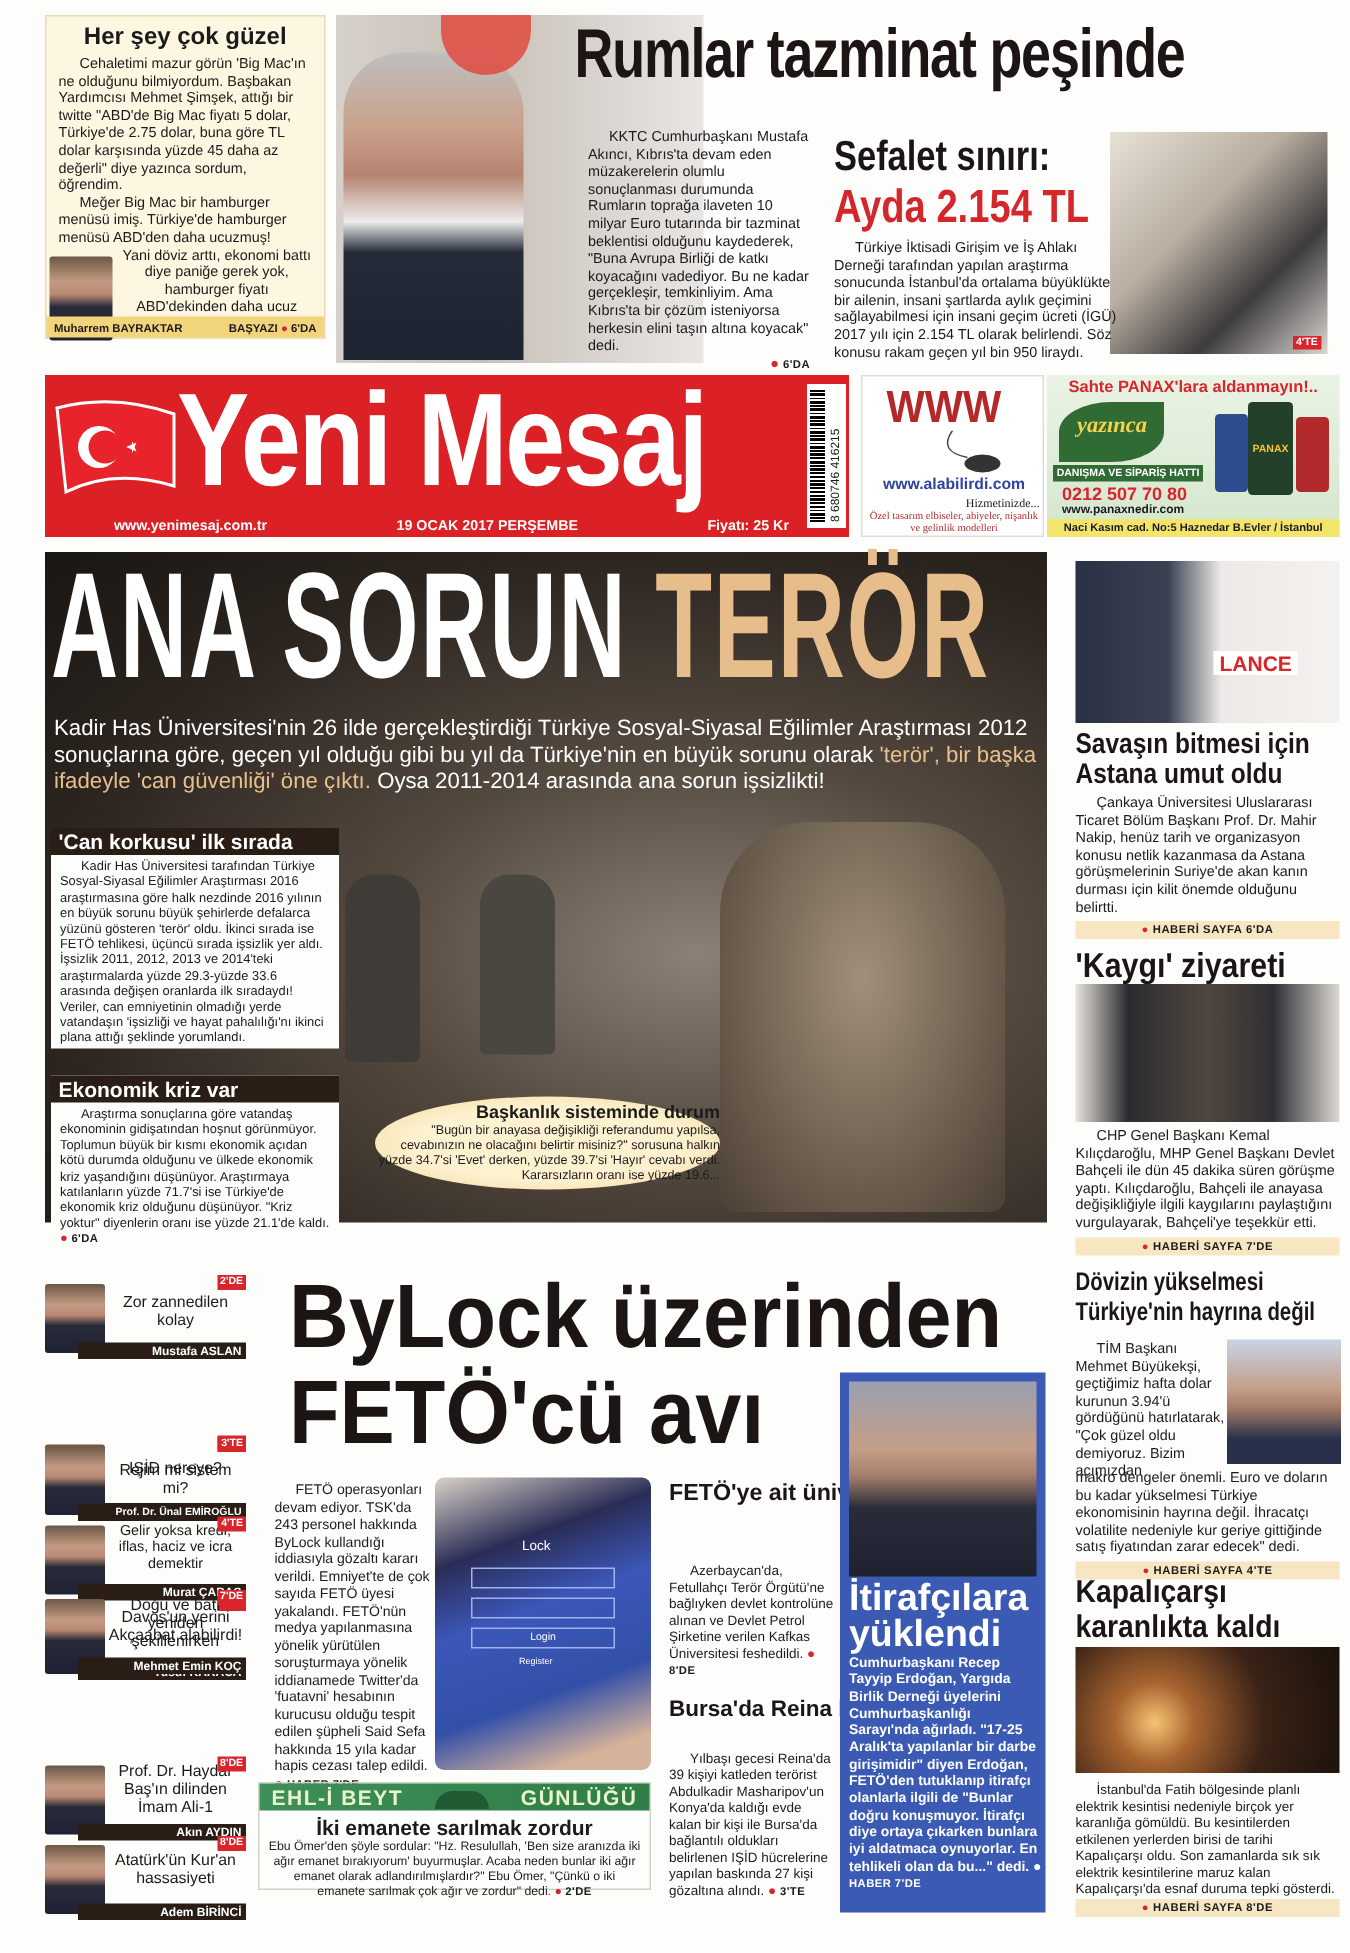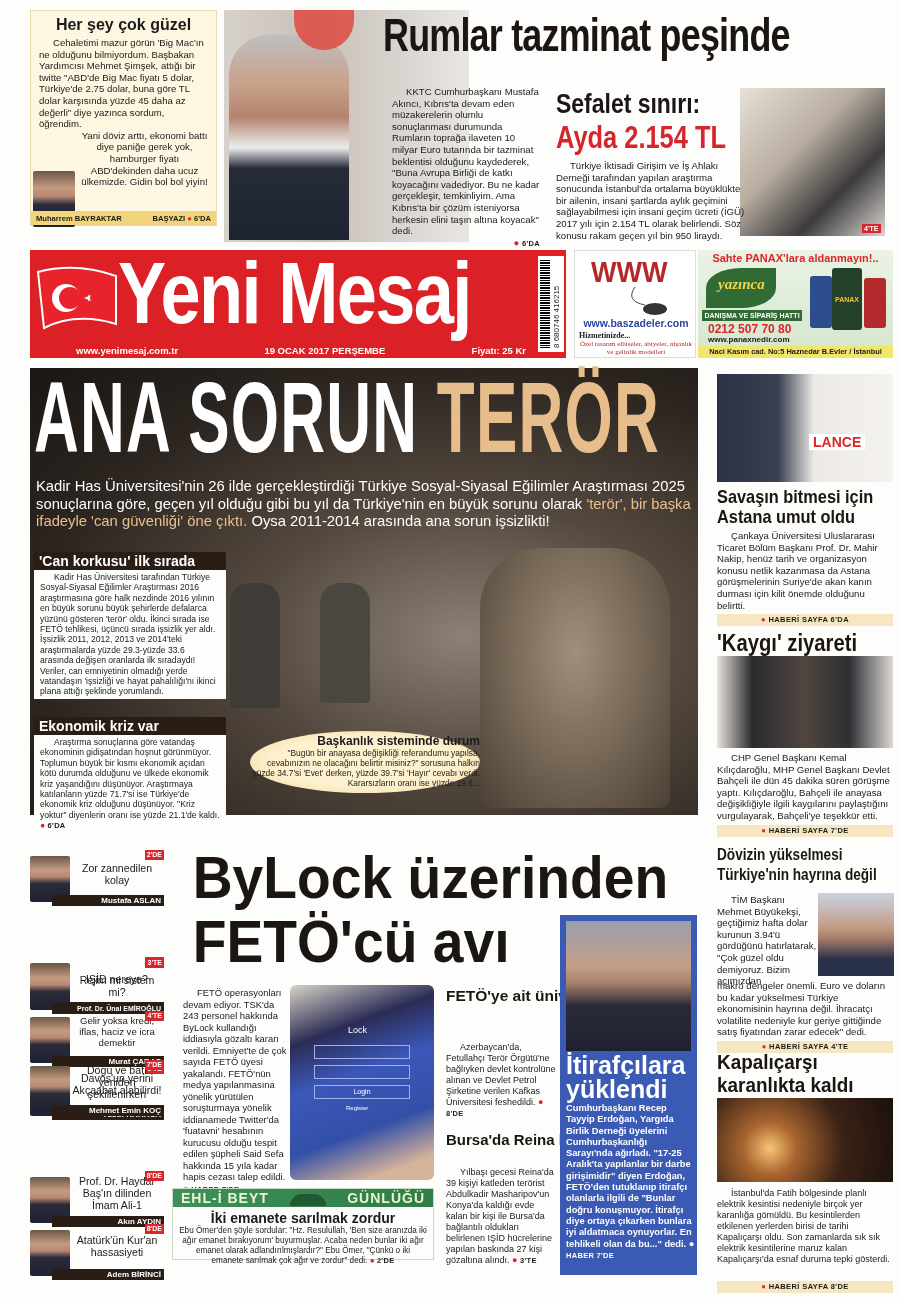--- a/index.html
+++ b/index.html
@@ -89,20 +89,21 @@
 #itf h3{position:absolute;left:6px;top:138px;color:#fff;font-size:25px;line-height:24px;font-weight:900}
 #itf p{position:absolute;left:6px;top:188px;width:130px;color:#fff;font-weight:bold;font-size:9.3px;line-height:11.3px}
 </style>
 </head>
 <body>
 
 <div id="hsg" class="abs">
   <h2>Her şey çok güzel</h2>
   <div class="body">
     <p class="ind">Cehaletimi mazur görün 'Big Mac'ın ne olduğunu bilmiyordum. Başbakan Yardımcısı Mehmet Şimşek, attığı bir twitte "ABD'de Big Mac fiyatı 5 dolar, Türkiye'de 2.75 dolar, buna göre TL dolar karşısında yüzde 45 daha az değerli" diye yazınca sordum, öğrendim.</p>
+    <p class="ind">Meğer Big Mac bir hamburger menüsü imiş. Türkiye'de hamburger menüsü ABD'den daha ucuzmuş!</p>
     <p style="padding-left:42px;text-align:center">Yani döviz arttı, ekonomi battı diye paniğe gerek yok, hamburger fiyatı ABD'dekinden daha ucuz ülkemizde. Gidin bol bol yiyin!</p>
   </div>
   <div class="portrait abs" style="left:2px;top:160px;width:42px;height:56px"></div>
   <div class="foot">
     <span>Muharrem BAYRAKTAR</span>
     <span><span>BAŞYAZI</span> <span class="dot">●</span> <span>6'DA</span></span>
   </div>
 </div>
 
 <div id="rum-photo" class="abs">
@@ -140,22 +141,22 @@
   <div class="bars"></div>
   <div class="num" style="left:14px;top:92px">8 680746 416215</div>
 </div>
 
 <div id="ad1" class="abs">
   <div class="abs cond" style="left:16px;top:4px;font-size:30px;color:#b5282a;transform:scaleX(.9)">WWW</div>
   <svg class="abs" style="left:40px;top:36px" width="60" height="30" viewBox="0 0 60 30">
       <path d="M20 0 Q10 14 30 18" stroke="#444" fill="none"></path>
       <ellipse cx="40" cy="22" rx="12" ry="6" fill="#333"></ellipse>
     </svg>
-  <div class="abs" style="left:4px;top:66px;width:114px;text-align:center;color:#2d44a0;font-weight:bold;font-size:10.5px">www.baszadeler.com</div>
-  <div class="abs" style="left:4px;top:80px;width:114px;text-align:left;font-family:'Liberation Serif',serif;font-weight:bold;font-size:8px">Hizmetinizde...</div>
+  <div class="abs" style="left:4px;top:66px;width:114px;text-align:center;color:#2d44a0;font-weight:bold;font-size:10.5px">www.alabilirdi.com</div>
+  <div class="abs" style="left:4px;top:80px;width:114px;text-align:right;font-family:'Liberation Serif',serif;font-weight:normal;font-size:8px">Hizmetinizde...</div>
   <div class="abs" style="left:4px;top:89px;width:114px;text-align:center;font-family:'Liberation Serif',serif;font-size:7px;color:#b5282a;line-height:8px">Özel tasarım elbiseler, abiyeler, nişanlık ve gelinlik modelleri</div>
 </div>
 <div id="ad2" class="abs">
   <div class="abs" style="left:0;top:2px;width:195px;text-align:center;color:#d9262c;font-weight:bold;font-size:11px">Sahte PANAX'lara aldanmayın!..</div>
   <div class="abs" style="left:8px;top:18px;width:70px;height:40px;background:#2f6b33;border-radius:50% 0 50% 0"></div>
   <div class="abs" style="left:20px;top:26px;color:#f3d34a;font-style:italic;font-weight:bold;font-size:15px;font-family:'Liberation Serif',serif">yazınca</div>
   <div class="abs" style="left:4px;top:60px;width:100px;background:#2f6b33;color:#fff;font-weight:bold;font-size:7px;padding:2px;text-align:center">DANIŞMA VE SİPARİŞ HATTI</div>
   <div class="abs" style="left:10px;top:72px;color:#d9262c;font-weight:bold;font-size:12px">0212 507 70 80</div>
   <div class="abs" style="left:10px;top:85px;font-weight:bold;font-size:8px">www.panaxnedir.com</div>
   <div class="abs" style="left:112px;top:26px;width:22px;height:52px;background:#2d4e8e;border-radius:3px"></div>
@@ -166,21 +167,21 @@
 
 <div id="lead" class="abs">
   <div class="abs" style="left:200px;top:215px;width:50px;height:125px;background:#3f3b36;border-radius:20px 20px 4px 4px"></div>
   <div class="abs" style="left:290px;top:215px;width:50px;height:120px;background:#4a4640;border-radius:20px 20px 4px 4px"></div>
   <div class="abs" style="left:450px;top:180px;width:190px;height:260px;background:radial-gradient(ellipse at 50% 40%,#a08f7a,#6e6050 60%,#4b4035);border-radius:60px 60px 10px 10px"></div>
 </div>
 <div id="lead-title" class="abs cond">
   <span>ANA SORUN</span> <span class="y">TERÖR</span>
 </div>
 <div id="lead-sub" class="abs">
-  <span>Kadir Has Üniversitesi'nin 26 ilde gerçekleştirdiği Türkiye Sosyal-Siyasal Eğilimler Araştırması 2025 sonuçlarına göre, geçen yıl olduğu gibi bu yıl da Türkiye'nin en büyük sorunu olarak</span>
+  <span>Kadir Has Üniversitesi'nin 26 ilde gerçekleştirdiği Türkiye Sosyal-Siyasal Eğilimler Araştırması 2012 sonuçlarına göre, geçen yıl olduğu gibi bu yıl da Türkiye'nin en büyük sorunu olarak</span>
   <span class="y">'terör', bir başka ifadeyle 'can güvenliği' öne çıktı.</span>
   <span>Oysa 2011-2014 arasında ana sorun işsizlikti!</span>
 </div>
 <div id="can" class="abs">
   <div class="sec-h">'Can korkusu' ilk sırada</div>
   <div class="txt">
       <p class="ind" style="font-size:8.6px;line-height:10.4px">Kadir Has Üniversitesi tarafından Türkiye Sosyal-Siyasal Eğilimler Araştırması 2016 araştırmasına göre halk nezdinde 2016 yılının en büyük sorunu büyük şehirlerde defalarca yüzünü gösteren 'terör' oldu. İkinci sırada ise FETÖ tehlikesi, üçüncü sırada işsizlik yer aldı. İşsizlik 2011, 2012, 2013 ve 2014'teki araştırmalarda yüzde 29.3-yüzde 33.6 arasında değişen oranlarda ilk sıradaydı! Veriler, can emniyetinin olmadığı yerde vatandaşın 'işsizliği ve hayat pahalılığı'nı ikinci plana attığı şeklinde yorumlandı.</p>
     </div>
 </div>
 <div id="eko" class="abs">
@@ -214,21 +215,21 @@
     <p class="ind">TİM Başkanı Mehmet Büyükekşi, geçtiğimiz hafta dolar kurunun 3.94'ü gördüğünü hatırlatarak, "Çok güzel oldu demiyoruz. Bizim açımızdan</p>
   </div>
 <div id="dov-b2" class="abs">
   <p>makro dengeler önemli. Euro ve doların bu kadar yükselmesi Türkiye ekonomisinin hayrına değil. İhracatçı volatilite nedeniyle kur geriye gittiğinde satış fiyatından zarar edecek" dedi.</p>
   <div class="band" style="margin-top:3px;width:176px"><span class="dot">●</span> <span>HABERİ SAYFA 4'TE</span></div>
 </div>
 <div id="kap-h" class="abs cond">Kapalıçarşı<br>karanlıkta kaldı</div>
 <div id="kap-p" class="abs"></div>
 <div id="kap-b" class="abs">
   <p class="ind" style="font-size:9px;line-height:11px">İstanbul'da Fatih bölgesinde planlı elektrik kesintisi nedeniyle birçok yer karanlığa gömüldü. Bu kesintilerden etkilenen yerlerden birisi de tarihi Kapalıçarşı oldu. Son zamanlarda sık sık elektrik kesintilerine maruz kalan Kapalıçarşı'da esnaf duruma tepki gösterdi.</p>
-  <div class="band" style="margin-top:16px"><span class="dot">●</span> <span>HABERİ SAYFA 8'DE</span></div>
+  <div class="band" style="margin-top:1px"><span class="dot">●</span> <span>HABERİ SAYFA 8'DE</span></div>
 </div>
 
 <div class="colm" style="top:850px">
   <div class="ph portrait"></div>
   <div class="t" style="top:12px">Zor zannedilen kolay</div>
   <div class="pg">2'DE</div>
   <div class="nm">Mustafa ASLAN</div>
 </div>
 <div class="colm" style="top:957px">
   <div class="ph portrait"></div>

